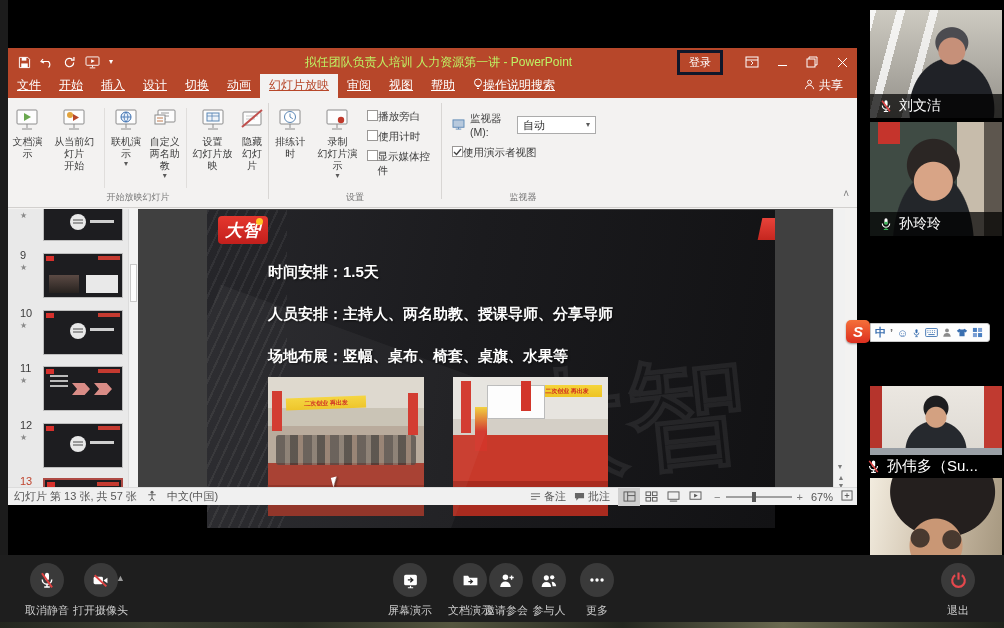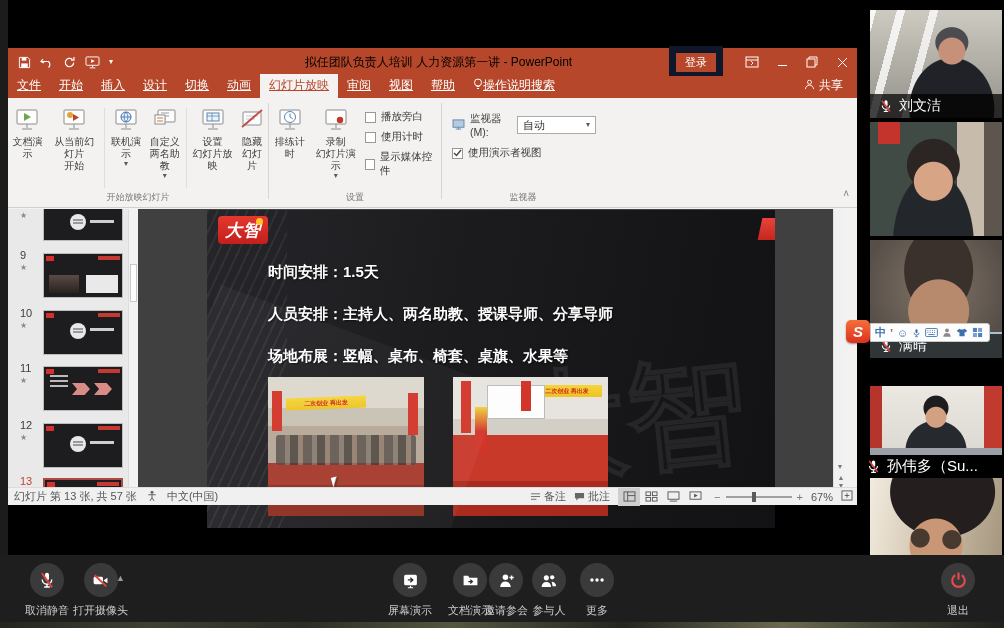--- a/index.html
+++ b/index.html
@@ -12,23 +12,23 @@
   .bottom-strip { position:absolute; left:0; top:622px; width:1004px; height:6px;
     background:linear-gradient(90deg,#23261f,#3d4032 15%,#2a2d24 30%,#55563f 45%,#23261f 62%,#6b6a50 78%,#3b3e2f 90%,#1f221c); }
 
   
   .ppt { position:absolute; left:8px; top:48px; width:849px; height:457px; background:#f3f2f1; }
 
   .titlebar { position:absolute; left:0; top:0; width:100%; height:28px; background:#b7472a;
     display:flex; align-items:center; color:#fff; }
   .qat { display:flex; align-items:center; gap:9px; padding-left:10px; width:130px; }
   .qat svg { display:block; }
-  .title-text { position:absolute; left:12px; right:0; text-align:center; font-size:12px; color:#000000; pointer-events:none; }
+  .title-text { position:absolute; left:12px; right:0; text-align:center; font-size:12px; color:#bef264; pointer-events:none; }
   .tb-right { margin-left:auto; display:flex; align-items:center; height:100%; }
-  .login-btn { border:7px solid #0f172a; color:#fff; font-size:11px; padding:2px 9px; margin-right:14px; cursor:pointer; }
+  .login-btn { border:3px solid #0f172a; color:#fff; font-size:11px; padding:2px 9px; margin-right:14px; cursor:pointer; }
   .winbtn { width:30px; height:100%; display:flex; align-items:center; justify-content:center; }
   .winbtn svg { display:block; }
 
   .tabrow { position:absolute; left:0; top:28px; width:100%; height:22px; background:#b7472a;
     display:flex; align-items:flex-end; color:#fff; font-size:12px; }
   .tab { padding:3px 9px 4px; cursor:pointer; white-space:nowrap;text-decoration:underline; }
   .tab.active { background:#f3f2f1; color:#b7472a; }
   .tab.search { display:flex; align-items:center; }
   .share-box { margin-left:auto; display:flex; align-items:center; gap:4px; padding:0 14px 4px; font-size:12px; }
 
@@ -38,21 +38,21 @@
   .rgroup .glabel { position:absolute; bottom:3px; left:0; right:0; text-align:center;
     font-size:9px; color:#7a7a7a; }
   .gdivider { width:1px; height:96px; background:#d8d6d4; margin-top:5px; }
   .rbtn { display:flex; flex-direction:column; align-items:center; justify-content:flex-start;
     padding:2px 3px; cursor:pointer; }
   .rbtn .ric { height:30px; display:flex; align-items:center; }
   .rbtn .rlb { font-size:10px; color:#3b3b3b; text-align:center; line-height:12px; white-space:pre-line; }
   .subsep { width:1px; height:80px; background:#e0dedc; margin:4px 2px 0; }
   .caret { font-size:8px; color:#5a5a5a; line-height:8px; }
   .chkcol { display:flex; flex-direction:column; gap:6px; padding:6px 6px 0 4px; }
-  .chkrow { display:flex; align-items:center; gap:5px; font-size:10.5px; color:#3b3b3b; cursor:pointer; }
+  .chkrow { display:flex; font-size:10.5px; color:#3b3b3b; cursor:pointer; }
   .cbox { width:11px; height:11px; background:#fff; border:1px solid #9a9896; display:flex; align-items:center; justify-content:center; }
   .moncol { display:flex; flex-direction:column; gap:8px; padding:8px 8px 0 10px; }
   .monrow { display:flex; align-items:center; gap:5px; font-size:10.5px; color:#3b3b3b; }
   .monselect { width:92px; height:18px; background:#fff; border:1px solid #ababab; font-size:11px; color:#333;
     display:flex; align-items:center; justify-content:space-between; padding:0 5px; cursor:pointer; }
   .ribbon-collapse { position:absolute; right:8px; bottom:8px; color:#7a7a7a; font-size:10px; cursor:pointer; }
 
   
   .docarea { position:absolute; left:0; top:161px; width:100%; height:278px; }
   .thumbs { position:absolute; left:0; top:0; width:130px; height:100%; background:#e9e9e9; overflow:hidden; }
@@ -643,33 +643,30 @@
               <path d="M3.8 7.5a4.2 4.2 0 0 0 8.4 0" fill="none" stroke="#fff" stroke-width="1.3"></path>
               <path d="M8 12v2M5.5 14.3h5" stroke="#fff" stroke-width="1.3"></path>
               <path d="M3.5 2l9 12" stroke="#e04343" stroke-width="1.7"></path>
             </svg>
           </span>
         <span>刘文洁</span>
       </div>
     </div>
     <div class="tile t2">
       <div class="scene"></div>
-    </div>
-    <div class="tile t3">
-      <div class="scene"></div>
       <div class="nameplate">
         <span class="micbadge">
             <svg width="14" height="14" viewBox="0 0 16 16">
               <rect x="6.2" y="1.5" width="3.6" height="7" rx="1.8" fill="#fff"></rect>
+              <rect x="6.2" y="5.5" width="3.6" height="3" fill="#3dbb5a"></rect>
               <path d="M3.8 7.5a4.2 4.2 0 0 0 8.4 0" fill="none" stroke="#fff" stroke-width="1.3"></path>
-              <path d="M8 12v2M5.5 14.3h5" stroke="#fff" stroke-width="1.3"></path>
-              <path d="M3.5 2l9 12" stroke="#e04343" stroke-width="1.7"></path>
+              <path d="M8 12v2M5.5 14.3h5" stroke="#3dbb5a" stroke-width="1.3"></path>
             </svg>
           </span>
-        <span>满晴</span>
+        <span>孙玲玲</span>
       </div>
     </div>
     <div class="tile t4">
       <div class="scene"></div>
     </div>
     <div class="nameplate big" style="position:absolute;left:0;top:455px;width:146px">
       <span class="micbadge">
           <svg width="15" height="15" viewBox="0 0 16 16">
             <rect x="6.2" y="1.5" width="3.6" height="7" rx="1.8" fill="#fff"></rect>
             <path d="M3.8 7.5a4.2 4.2 0 0 0 8.4 0" fill="none" stroke="#fff" stroke-width="1.3"></path>

